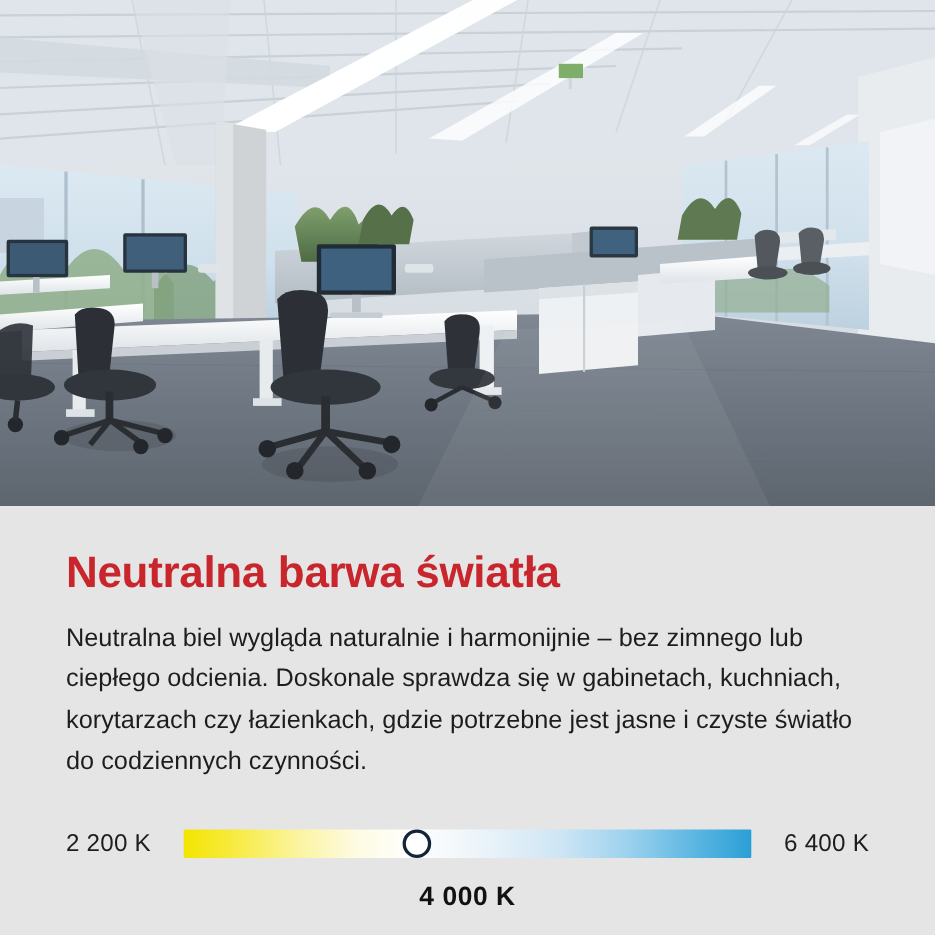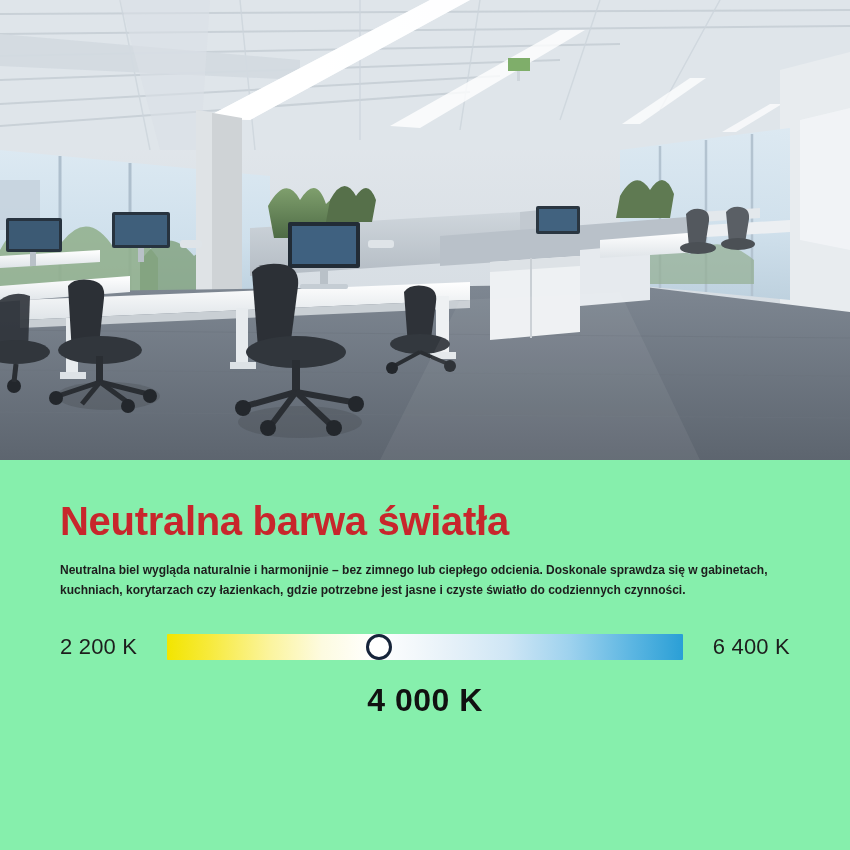--- a/index.html
+++ b/index.html
@@ -10,21 +10,21 @@
   body {
     width: 850px;
     height: 850px;
     font-family: "Liberation Sans", sans-serif;
     overflow: hidden;
   }
   .card {
     position: relative;
     width: 850px;
     height: 850px;
-    background: #86efac;
+    background: #e5e5e5;
     display: flex;
     flex-direction: column;
   }
 
   
   .photo {
     position: relative;
     width: 850px;
     height: 460px;
     overflow: hidden;
@@ -44,33 +44,32 @@
   .headline {
     margin: 0;
     font-size: 40px;
     line-height: 1.08;
     font-weight: bold;
     color: #c8262c;
     letter-spacing: -0.3px;
   }
   .body-text {
     margin: 18px 0 0 0;
-    font-size: 12px;
+    font-size: 23px;
     line-height: 1.62;
     color: #1d1d1d;
     max-width: 730px;
-    font-weight: bold;
   }
 
   
   .slider-row {
     display: flex;
     align-items: center;
     gap: 30px;
-    margin-top: 34px;
+    margin-top: 44px;
   }
   .k-label {
     font-size: 22px;
     color: #1d1d1d;
     white-space: nowrap;
     letter-spacing: 0.2px;
   }
   .gradient-wrap {
     position: relative;
     flex: 1;
@@ -103,21 +102,21 @@
     width: 26px;
     height: 26px;
     border-radius: 50%;
     background: #ffffff;
     border: 3.5px solid #16243a;
     box-sizing: border-box;
   }
   .current-value {
     margin-top: 22px;
     text-align: center;
-    font-size: 32px;
+    font-size: 24px;
     font-weight: bold;
     color: #111111;
     letter-spacing: 0.5px;
   }
 </style>
 </head>
 <body>
 
 <div class="card">
 

